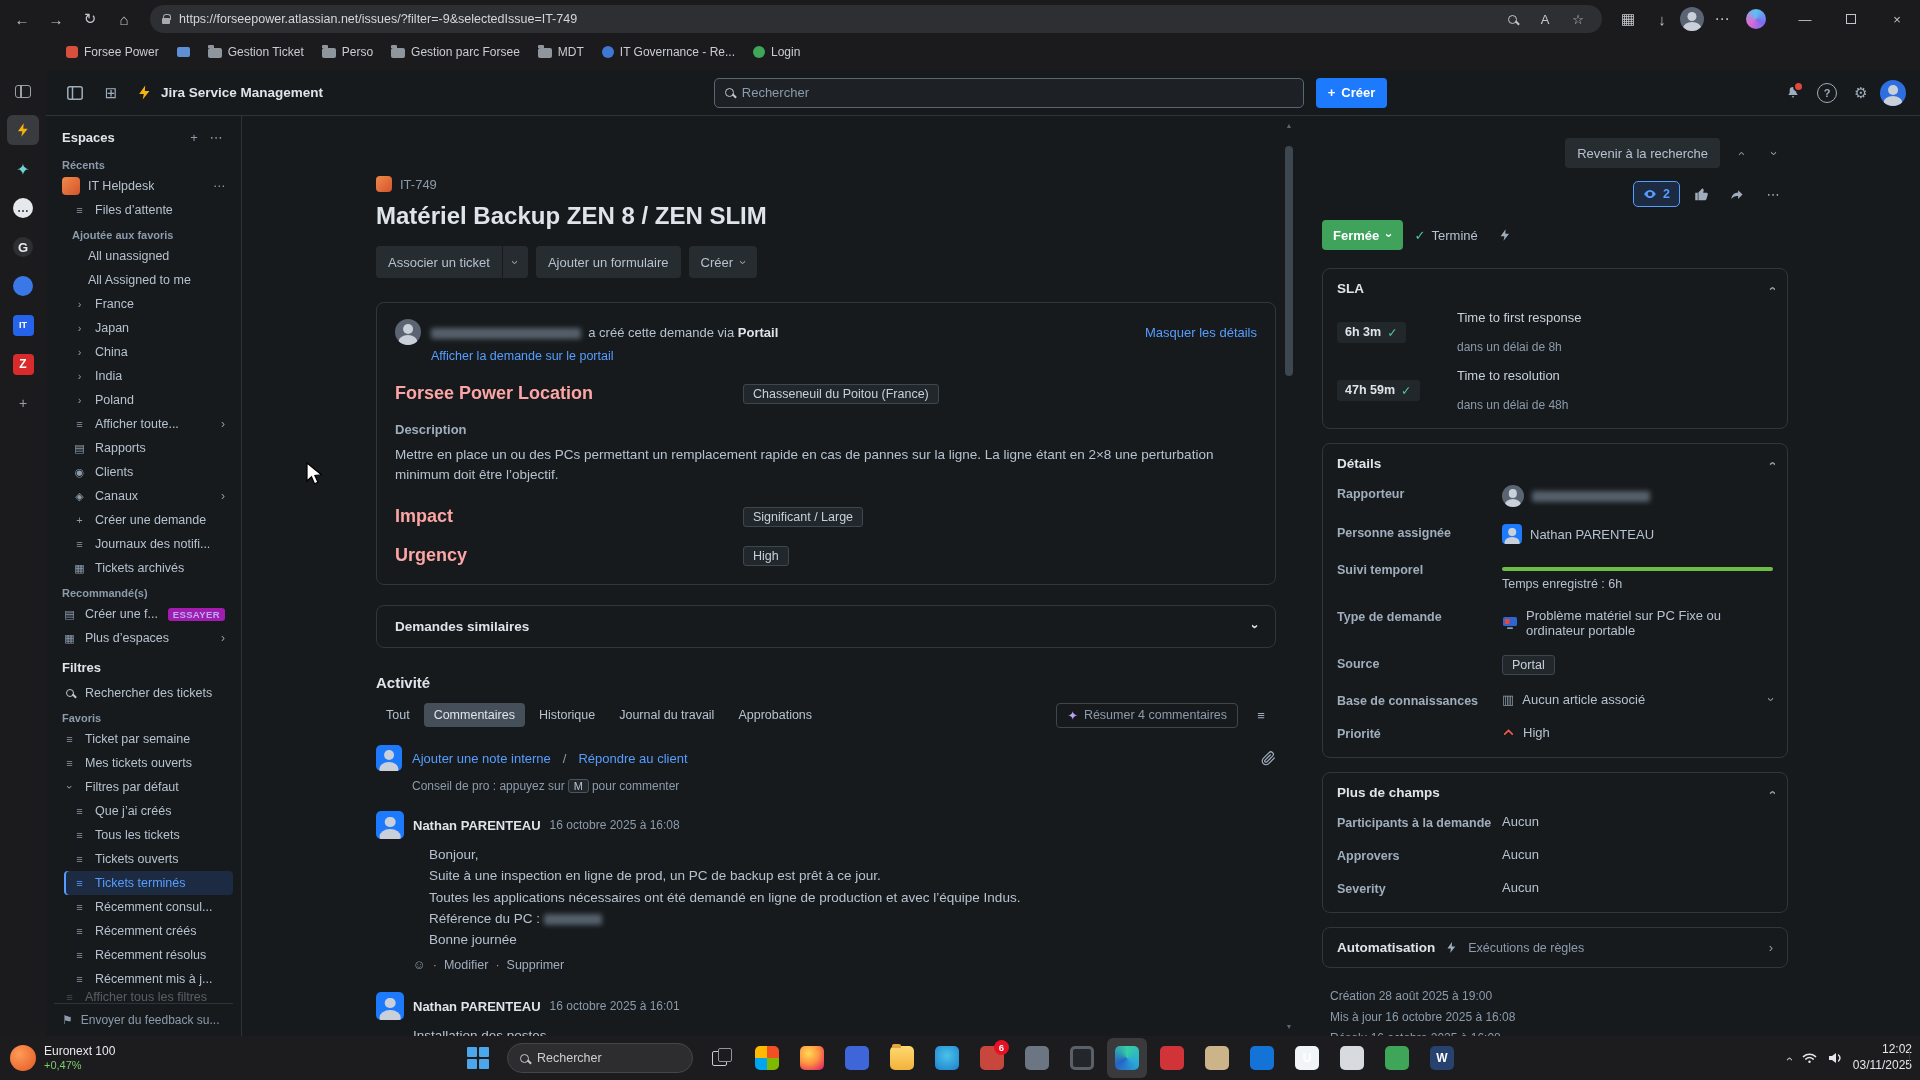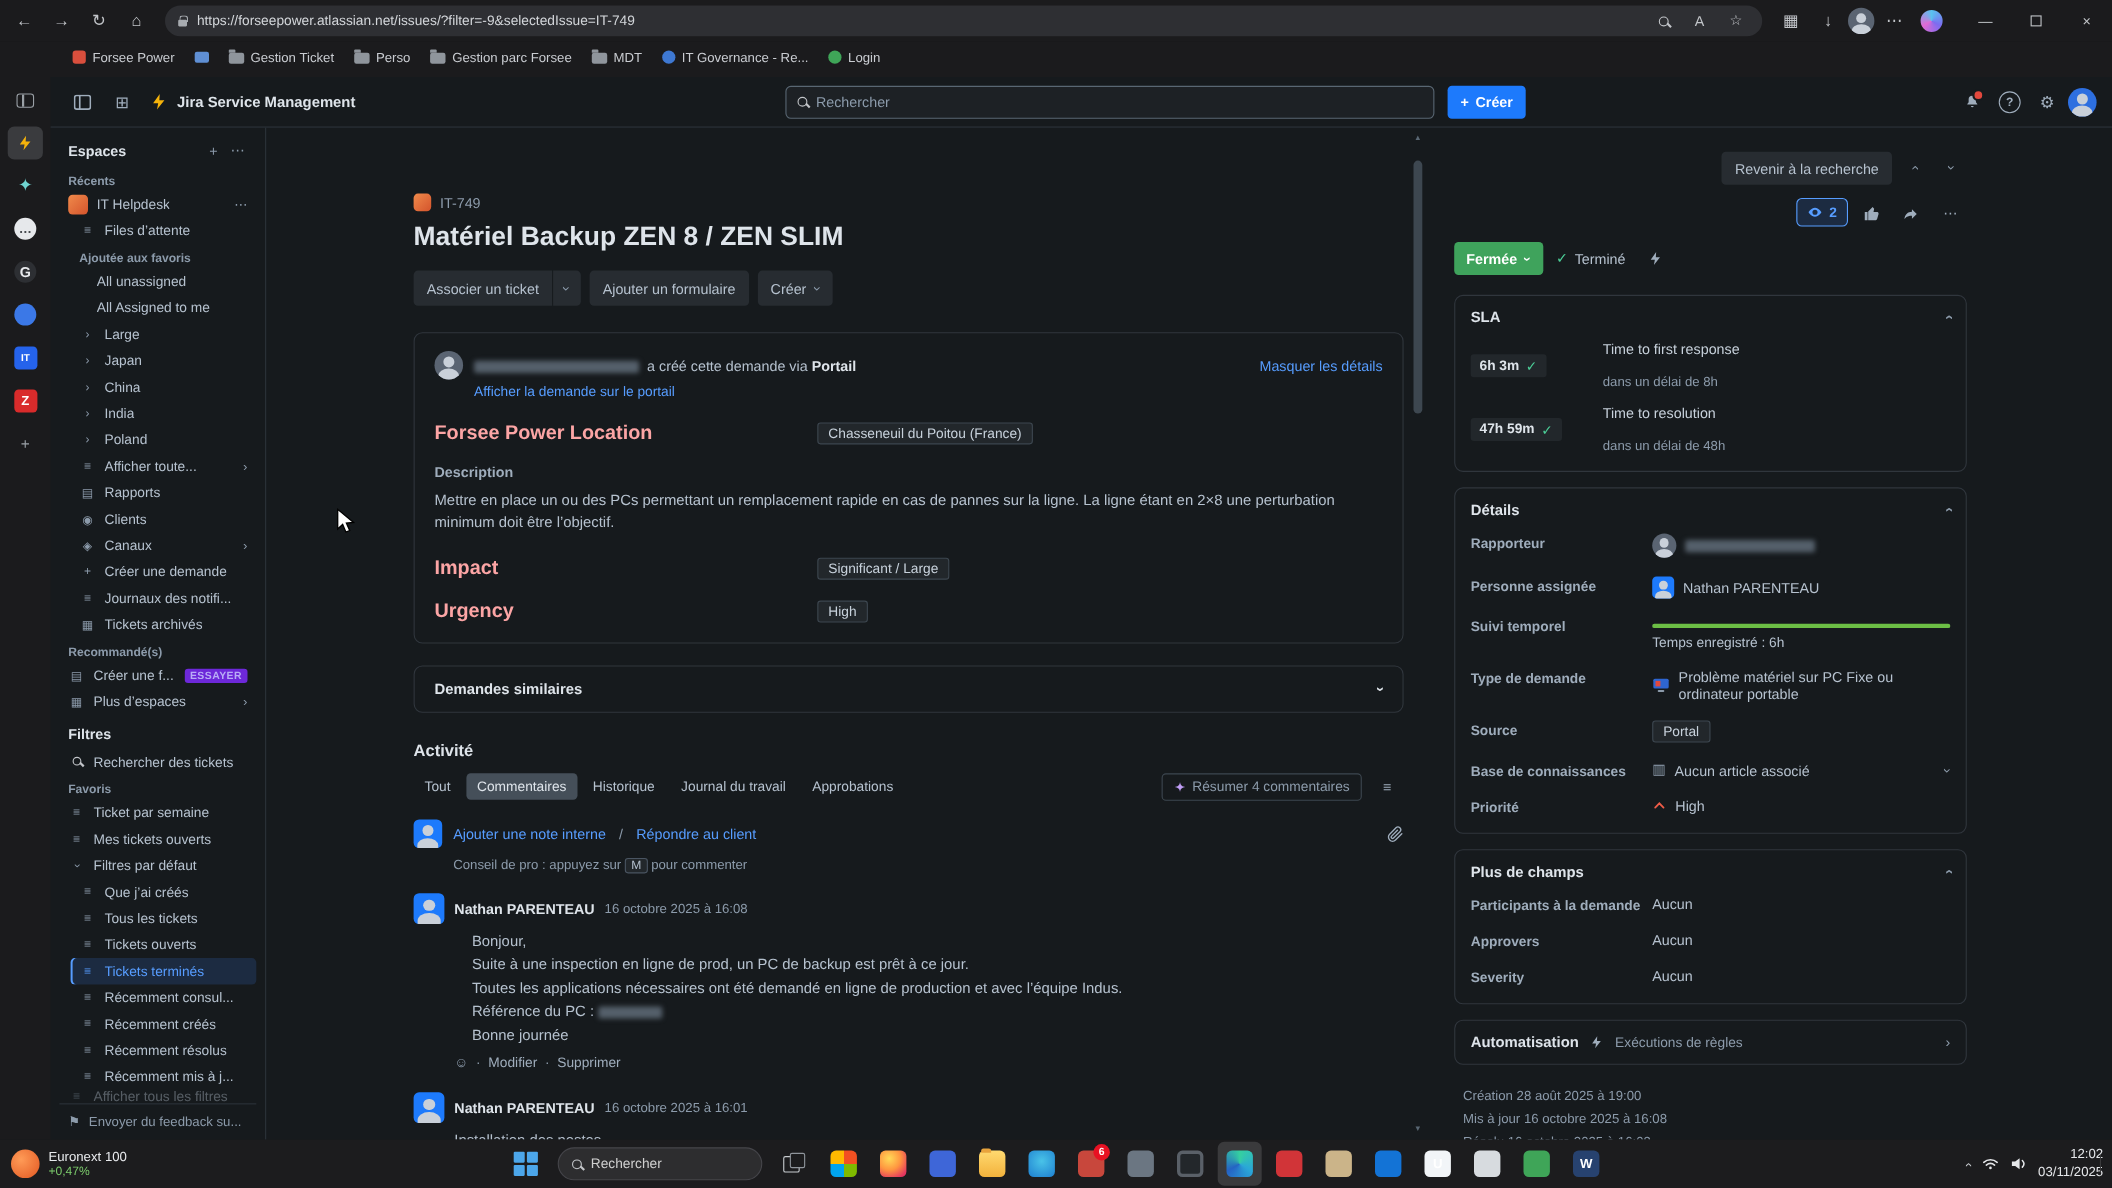--- a/index.html
+++ b/index.html
@@ -76,21 +76,21 @@
 .sh{font-size:11px;color:#8C9BAB;font-weight:600;padding:7px 8px 3px;white-space:nowrap}
 .sr{display:flex;align-items:center;gap:8px;height:24px;padding:0 8px;border-radius:4px;color:#B6C2CF;white-space:nowrap}
 .sr .si{width:15px;text-align:center;color:#8C9BAB;font-size:11px;flex:0 0 auto}
 .sr .sl{overflow:hidden;text-overflow:ellipsis;font-size:12.5px}
 .sr .trail{margin-left:auto;color:#8C9BAB;font-size:12px}
 .sr.sel{background:#1C2B41;color:#579DFF;box-shadow:inset 2px 0 0 #579DFF}
 .sr.sel .si{color:#579DFF}
 .sr.faded{opacity:.4;height:12px;overflow:hidden}
 .i1{margin-left:10px}.i2{margin-left:26px}
 .pav{width:18px;height:18px;border-radius:4px;background:linear-gradient(135deg,#F08A4B,#D4542C);flex:0 0 auto}
-.try{margin-left:auto;font-size:9.5px;padding:1px 5px;border-radius:3px;background:#6d28d9;color:#B8ACF6;font-weight:700;letter-spacing:.4px}
+.try{margin-left:auto;font-size:9.5px;padding:1px 5px;border-radius:3px;background:#a21caf;color:#B8ACF6;font-weight:700;letter-spacing:.4px}
 .sb-foot{margin-top:auto;border-top:1px solid #2C333A;padding:9px 8px;display:flex;gap:8px;align-items:center;color:#8C9BAB;font-size:12px;white-space:nowrap}
 .cv{display:inline-block;transform:rotate(90deg)}
 .cvu{display:inline-block;transform:rotate(-90deg)}
 
 
 .content{flex:1;display:flex;min-width:0;position:relative;overflow:hidden;padding:0 132px 0 134px}
 .main{width:900px;padding-top:60px;flex:0 0 auto}
 .crumb{display:flex;align-items:center;gap:8px;color:#8C9BAB;font-size:13px;margin-bottom:10px}
 .crumb .pav{width:16px;height:16px}
 .h1{font-size:24px;font-weight:600;color:#DEE4EA;margin-bottom:16px}
@@ -137,21 +137,21 @@
 .cacts{display:flex;align-items:center;gap:7px;margin:9px 0 0 37px;color:#8C9BAB;font-size:12.5px}
 .cacts .lnk2{color:#9FADBC}
 
 
 .mscroll{position:absolute;left:1042px;top:6px;bottom:6px;width:10px}
 .mscroll .arr{position:absolute;left:0;width:10px;text-align:center;font-size:7px;color:#596773}
 .mscroll .thumb{position:absolute;top:24px;left:1px;width:8px;height:230px;background:#3D4750;border-radius:4px}
 
 
 .panel{width:466px;margin-left:46px;padding-top:22px;flex:0 0 auto}
-.prow{display:flex;justify-content:flex-end;gap:6px;margin-bottom:12px}
+.prow{display:flex;align-items:center;justify-content:flex-end;gap:6px;margin-bottom:12px}
 .ghbtn{background:#272C31;border-radius:4px;height:30px;padding:0 12px;display:flex;align-items:center;color:#B6C2CF;font-size:13px}
 .sqbtn{width:28px;height:28px;display:flex;align-items:center;justify-content:center;color:#8C9BAB;border-radius:4px;font-size:13px}
 .watchpill{display:flex;align-items:center;gap:6px;height:26px;padding:0 9px;border:1px solid #579DFF;background:#1C2B41;border-radius:5px;color:#579DFF;font-weight:600;font-size:12.5px}
 .icobtn{width:30px;height:28px;display:flex;align-items:center;justify-content:center;color:#9FADBC;border-radius:4px}
 .statusrow{display:flex;align-items:center;gap:12px;margin-bottom:18px}
 .statusbtn{height:30px;padding:0 11px;border-radius:4px;color:#FFF;font-weight:700;font-size:13px;display:flex;align-items:center;gap:8px}
 .done{display:flex;align-items:center;gap:6px;font-size:13px;color:#B6C2CF}
 .done .ck{font-weight:700}
 .pcard{border:1px solid #30363D;border-radius:8px;margin-bottom:14px}
 .pcard-h{display:flex;align-items:center;justify-content:space-between;padding:12px 14px;font-weight:700;color:#DEE4EA;font-size:13.5px}
@@ -383,21 +383,21 @@
             </div>
           <div class="sh i1">Ajoutée aux favoris</div>
           <div class="sr i2">
               <span class="sl">All unassigned</span>
             </div>
           <div class="sr i2">
               <span class="sl">All Assigned to me</span>
             </div>
           <div class="sr i1">
               <span class="si">›</span>
-              <span class="sl">Large</span>
+              <span class="sl">France</span>
             </div>
           <div class="sr i1">
               <span class="si">›</span>
               <span class="sl">Japan</span>
             </div>
           <div class="sr i1">
               <span class="si">›</span>
               <span class="sl">China</span>
             </div>
           <div class="sr i1">

